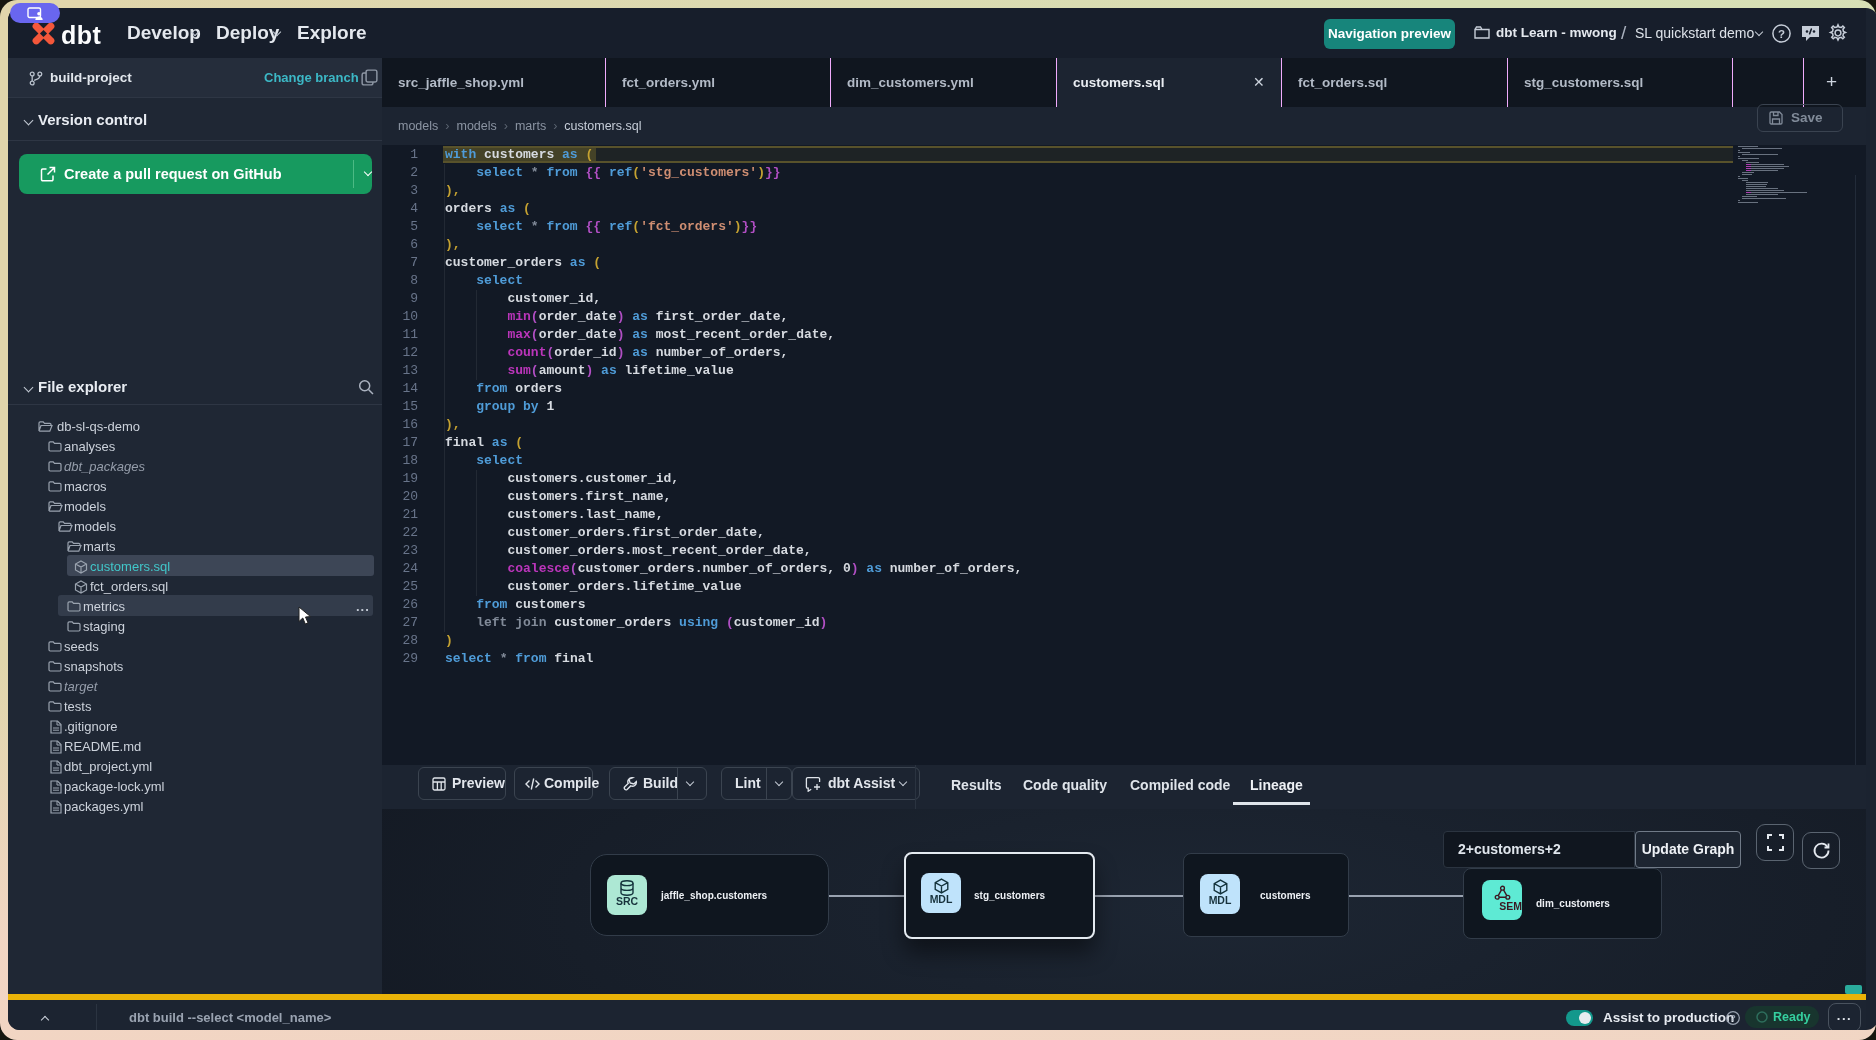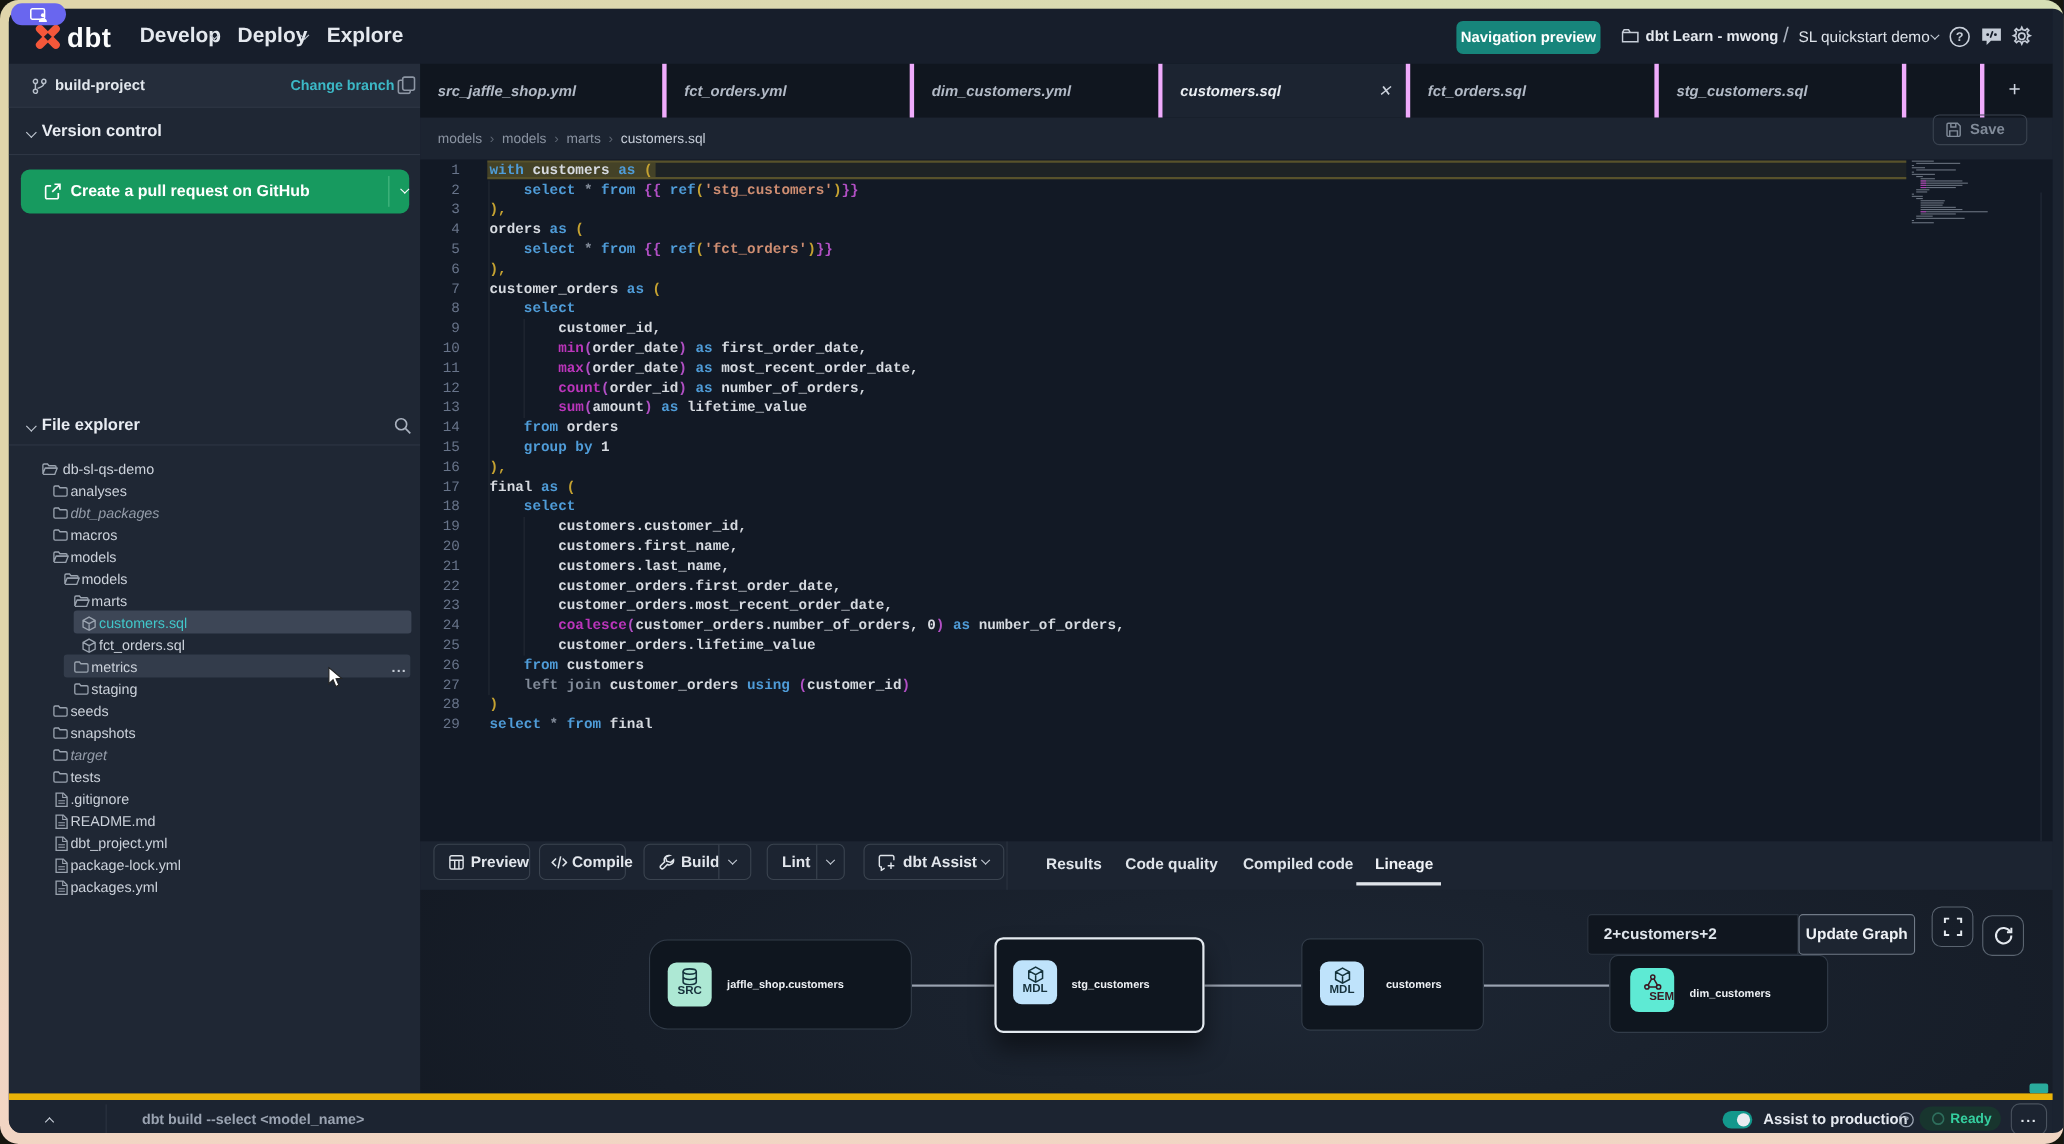--- a/index.html
+++ b/index.html
@@ -29,31 +29,31 @@
   
   .sidebar { position:absolute; left:0; top:50px; width:374px; height:936px; background:#1f2734; }
   .sb-top { position:absolute; left:0; top:0; width:374px; height:40px; background:#252d3b; border-bottom:1px solid #2e3644; }
   .teal { color:#3cb8c6; }
   .vc-head { position:absolute; left:30px; top:104px; color:#e8ecf2; font-size:15px; font-weight:bold; }
   .gh-btn { position:absolute; left:11px; top:146px; width:353px; height:40px; background:#179a5f; border-radius:8px; }
   .row { position:absolute; height:20px; line-height:20px; font-size:13px; color:#ccd2db; white-space:nowrap; }
   .it { font-style:italic; color:#959daa; }
   
   .tabbar { position:absolute; left:374px; top:50px; width:1484px; height:49px; background:#10161f; }
-  .tab { position:absolute; top:0; height:49px; border-right:4px solid #f0abfc; color:#b2bac6; font-size:13.5px; font-weight:bold; line-height:49px; padding-left:16px;font-style:italic; }
+  .tab { position:absolute; top:0; height:49px; border-right:1px solid #f0abfc; color:#b2bac6; font-size:13.5px; font-weight:bold; line-height:49px; padding-left:16px; }
   .tab.active { background:#1c2431; color:#e9edf2; }
   .crumbs { position:absolute; left:374px; top:99px; width:1484px; height:38px; background:#1c2431; font-size:12.5px; color:#8b94a2; line-height:38px; }
   
   .editor { position:absolute; left:374px; top:137px; width:1484px; height:620px; background:#121925; overflow:hidden; }
   .code { position:absolute; left:0; top:1px; font-family:"Liberation Mono", monospace; font-size:13px; line-height:18px; font-weight:bold; white-space:pre; }
   .ln { position:absolute; left:0; top:1px; width:36px; text-align:right; font-family:"Liberation Mono", monospace; font-size:13px; line-height:18px; color:#68748a; font-weight:normal; white-space:pre; }
   .kw { color:#4f9cd8; } .fn { color:#bb35bb; } .st { color:#cf8e72; } .au { color:#c5a231; } .pu { color:#b14fc4; } .id { color:#d6dae0; } .gr { color:#828b99; }
   
   .toolbar { position:absolute; left:374px; top:757px; width:1484px; height:44px; background:#1c2431; }
-  .tbtn { position:absolute; top:2px; height:33px; border:1px solid #3b4450; border-radius:6px; color:#e2e6ec; font-size:14px; font-weight:bold; line-height:31px; text-align:center; }
+  .tbtn { position:absolute; top:2px; height:33px; border:1px solid #3b4450; border-radius:6px; color:#e2e6ec; font-size:14px; font-weight:bold; line-height:31px; text-align:center;margin-left:24px; }
   .ttab { position:absolute; top:0; height:44px; line-height:40px; color:#dfe4ea; font-size:14px; font-weight:bold; }
   
   .lineage { position:absolute; left:374px; top:801px; width:1484px; height:185px;
      background:radial-gradient(ellipse 900px 300px at 55% 55%, #1d2633 0%, #171e29 70%, #141a24 100%); }
   .node { position:absolute; background:#0f161f; border:1.5px solid #323c49; border-radius:8px; }
   .nicon { position:absolute; left:16px; top:20px; width:40px; height:40px; border-radius:8px; text-align:center; }
   .nlab { position:absolute; left:70px; top:0; height:100%; display:flex; align-items:center; color:#edf0f4; font-size:10px; font-weight:bold; white-space:nowrap; }
   .ntag { font-size:10.5px; font-weight:bold; color:#17323c; line-height:10px; }
   .edge { position:absolute; height:1.5px; background:#99a2b0; }
   
@@ -422,21 +422,21 @@
         </svg>
       <span class="abs" style="left:33px;">Build</span>
       <div class="abs" style="left:67px;top:0;width:1px;height:31px;background:#3b4450;"></div>
       <span class="chev abs" style="left:77px;top:11px;"></span>
     </div>
     <div class="tbtn" style="left:315px;width:71px;">
       <span class="abs" style="left:13px;">Lint</span>
       <div class="abs" style="left:44px;top:0;width:1px;height:31px;background:#3b4450;"></div>
       <span class="chev abs" style="left:54px;top:11px;"></span>
     </div>
-    <div class="tbtn" style="left:403px;width:128px;">
+    <div class="tbtn" style="left:386px;width:128px;">
       <svg class="abs" style="left:12px;top:8px;" width="16" height="16" viewBox="0 0 16 16" fill="none" stroke="#dfe4ea" stroke-width="1.3">
           <path d="M6.2 13.2 l-3 2 v-3 h-.5 a1.3 1.3 0 0 1-1.3-1.3 V3 a1.3 1.3 0 0 1 1.3-1.3 h10.6 a1.3 1.3 0 0 1 1.3 1.3 v3"></path>
           <path d="M12 8 v6 M9 11 h6"></path>
         </svg>
       <span class="abs" style="left:35px;">dbt Assist</span>
       <span class="chev abs" style="left:107px;top:11px;"></span>
     </div>
     <div class="abs" style="left:533px;top:0;width:1px;height:44px;background:#2a3340;"></div>
     <div class="ttab" style="left:569px;">Results</div>
     <div class="ttab" style="left:641px;">Code quality</div>

